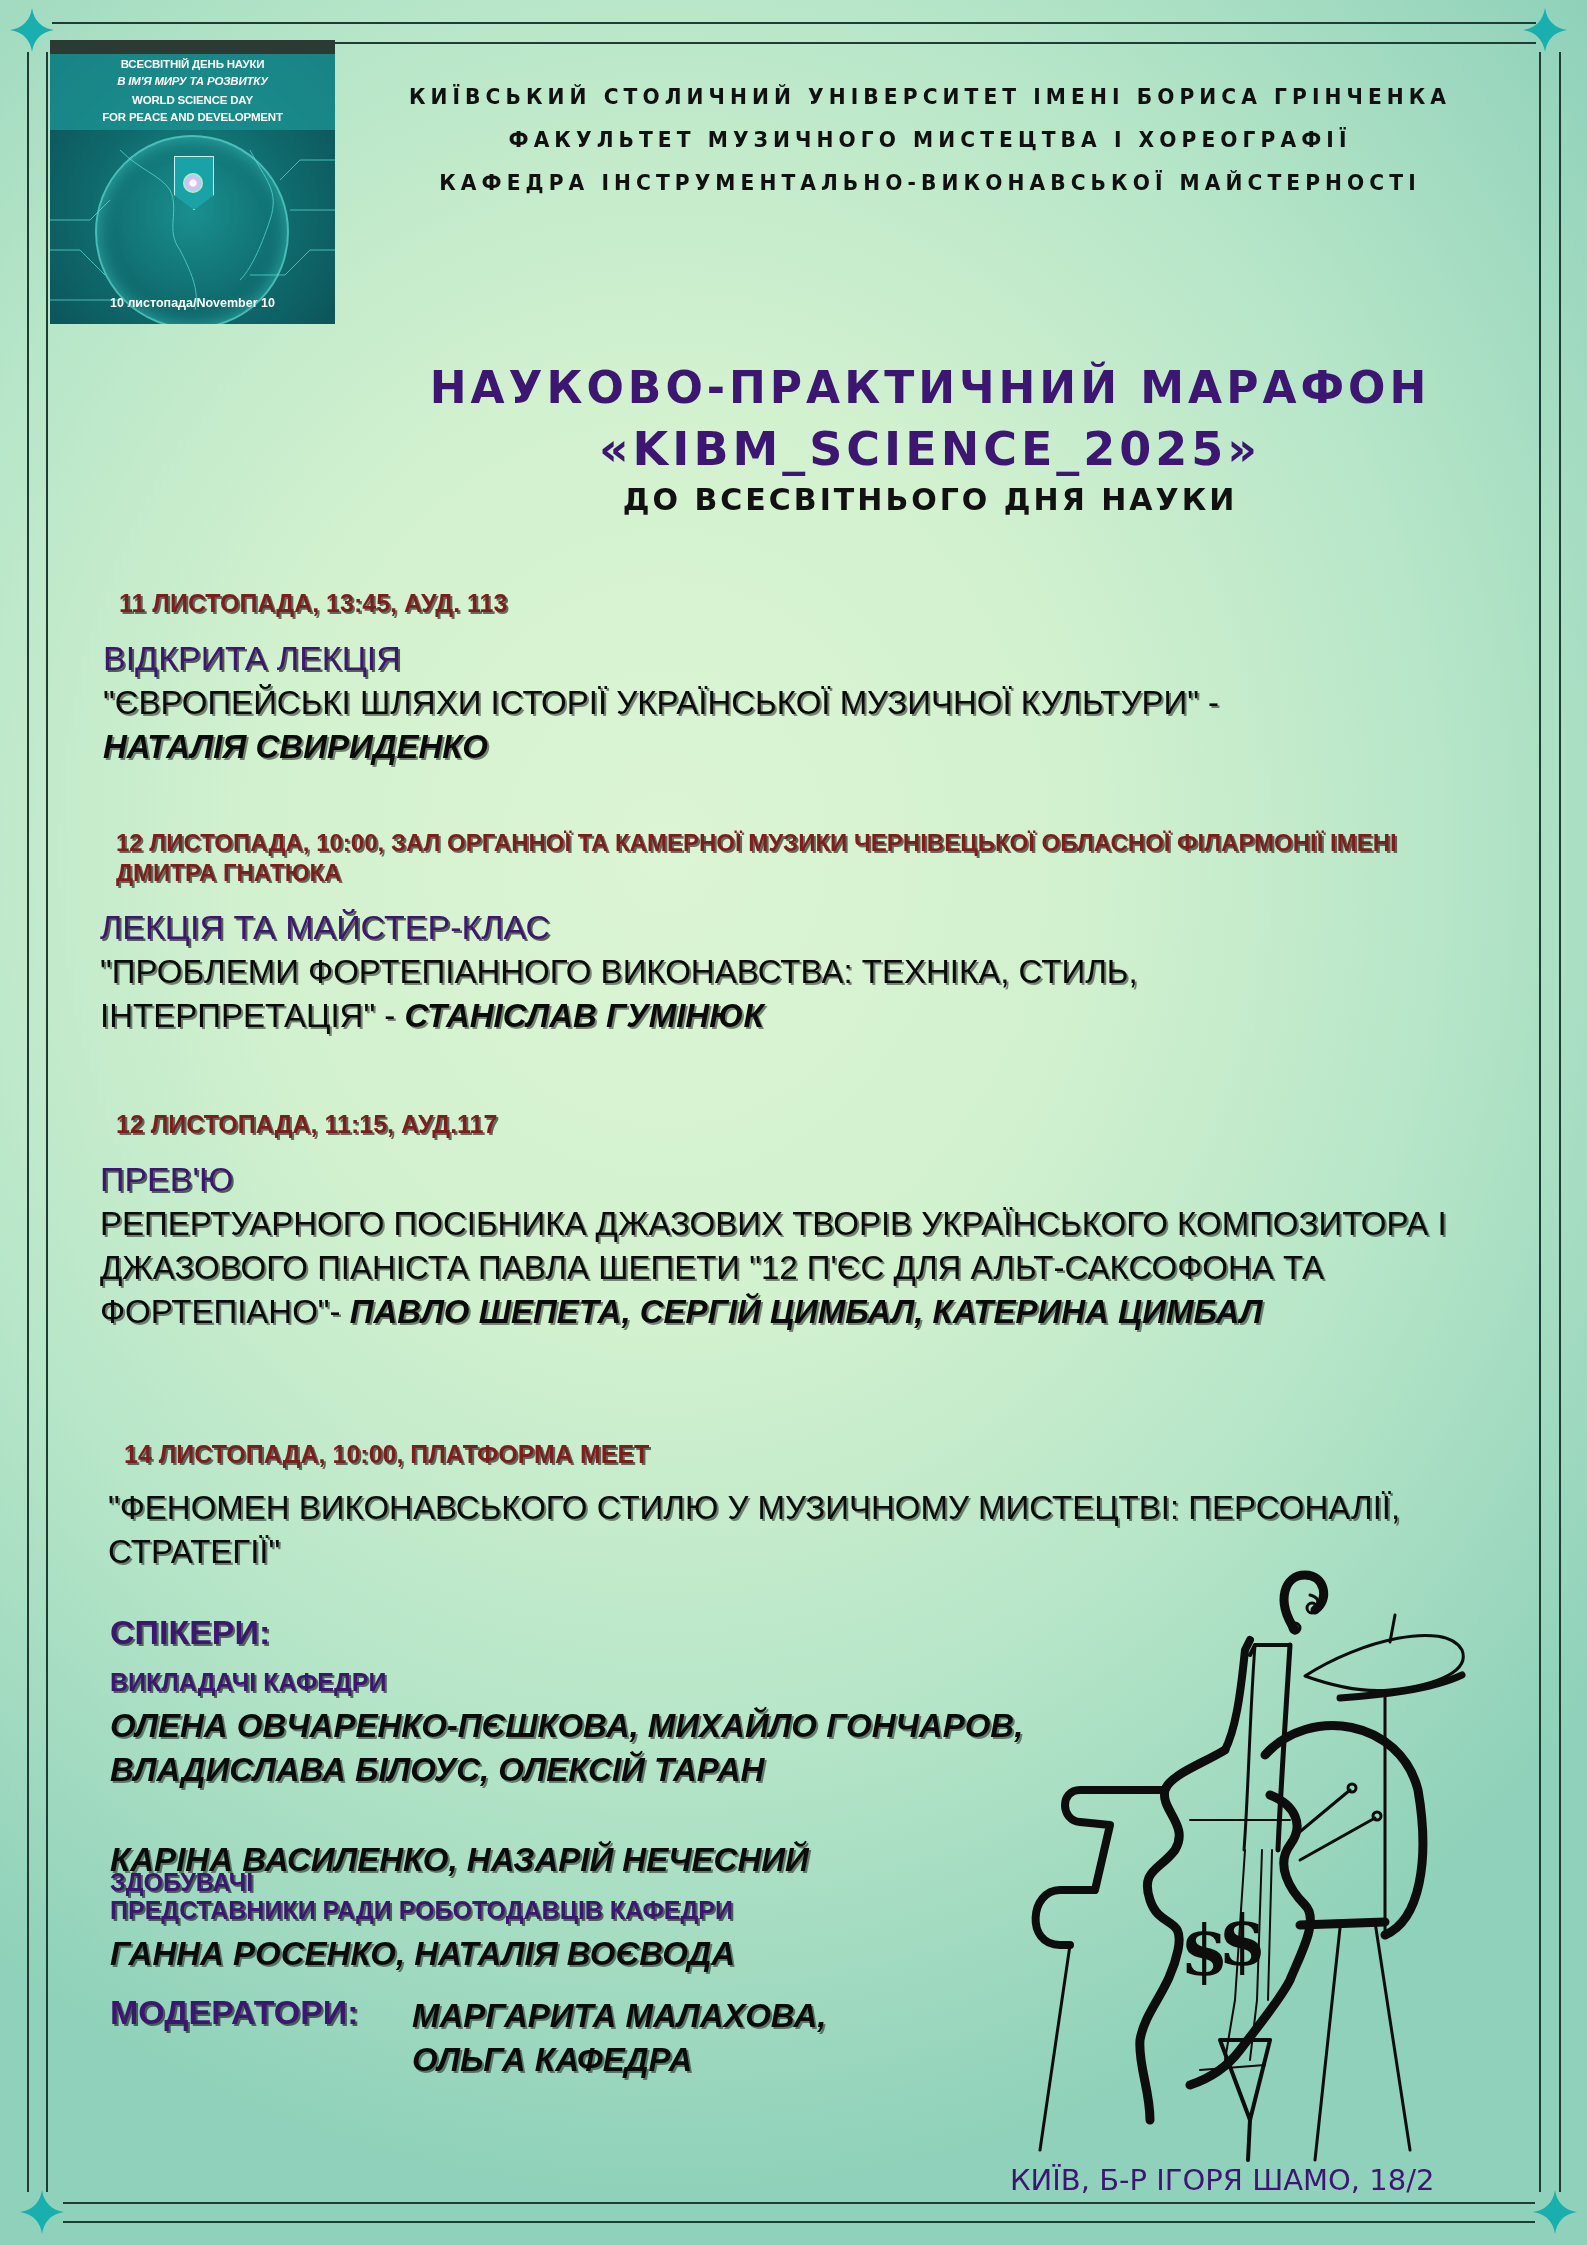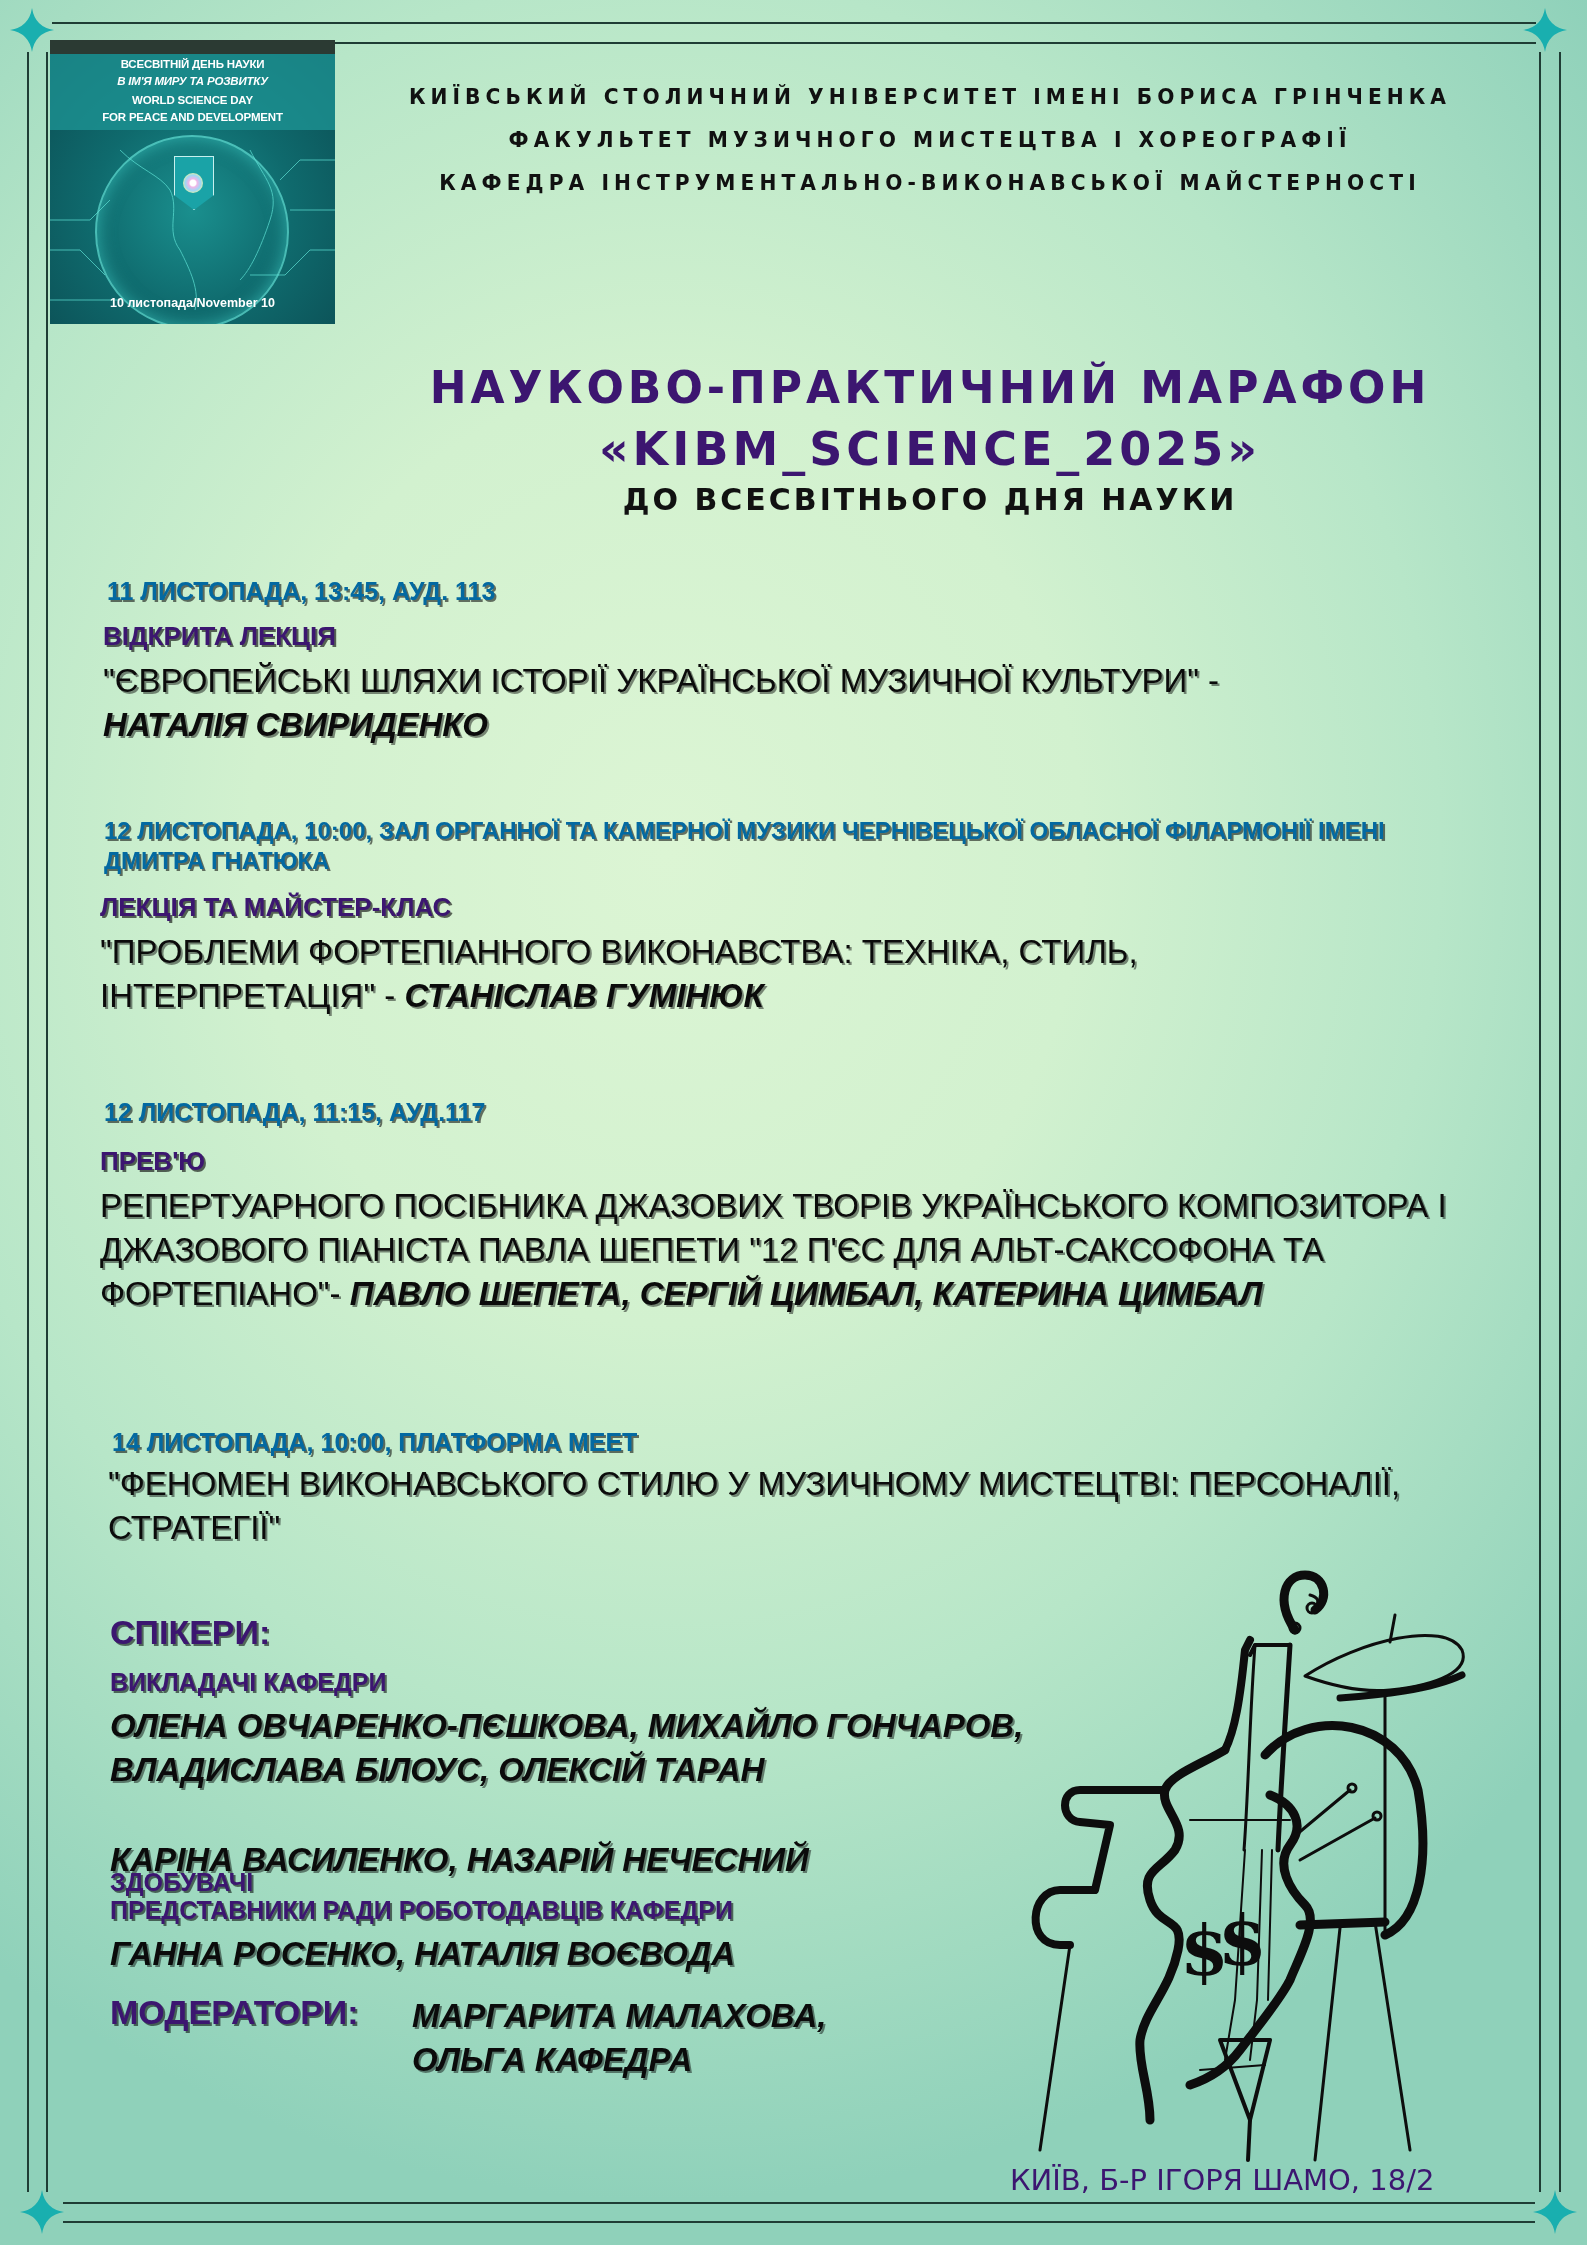--- a/index.html
+++ b/index.html
@@ -52,25 +52,25 @@
     position: absolute; left: 380px; width: 1100px; text-align: center;
     color: #3c1670; font-weight: bold; font-family: "DejaVu Sans", sans-serif;
   }
   .sub-title {
     position: absolute; left: 380px; width: 1100px; text-align: center;
     color: #111; font-weight: bold; font-size: 30px; letter-spacing: 3px;
     font-family: "DejaVu Sans", sans-serif;
   }
   .ev { position: absolute; left: 103px; width: 1420px; }
   .ev-meta {
-    color: #0369a1; font-weight: bold; font-size: 25px; text-transform: uppercase;
-    text-shadow: 2px 2px 0 rgba(0,0,0,0.55); margin: 4px; line-height: 31px;
+    color: #7f1d1d; font-weight: bold; font-size: 25px; text-transform: uppercase;
+    text-shadow: 2px 2px 0 rgba(0,0,0,0.55); margin: 16px; line-height: 31px;
   }
   .ev-type {
-    color: #3c1670; font-weight: bold; font-size: 26px;
+    color: #3c1670; font-weight: normal; font-size: 34px;
     text-shadow: 2px 2px 0 rgba(0,0,0,0.6); line-height: 46px;
   }
   .ev-body {
     color: #0b0b0b; font-size: 33px; line-height: 44px;
     text-shadow: 2px 2px 0 rgba(0,0,0,0.45);
   }
   .ev-body i { font-weight: bold; }
   .spk-head {
     position: absolute; left: 110px; color: #3c1670; font-weight: bold;
     text-shadow: 2px 2px 0 rgba(0,0,0,0.55);

